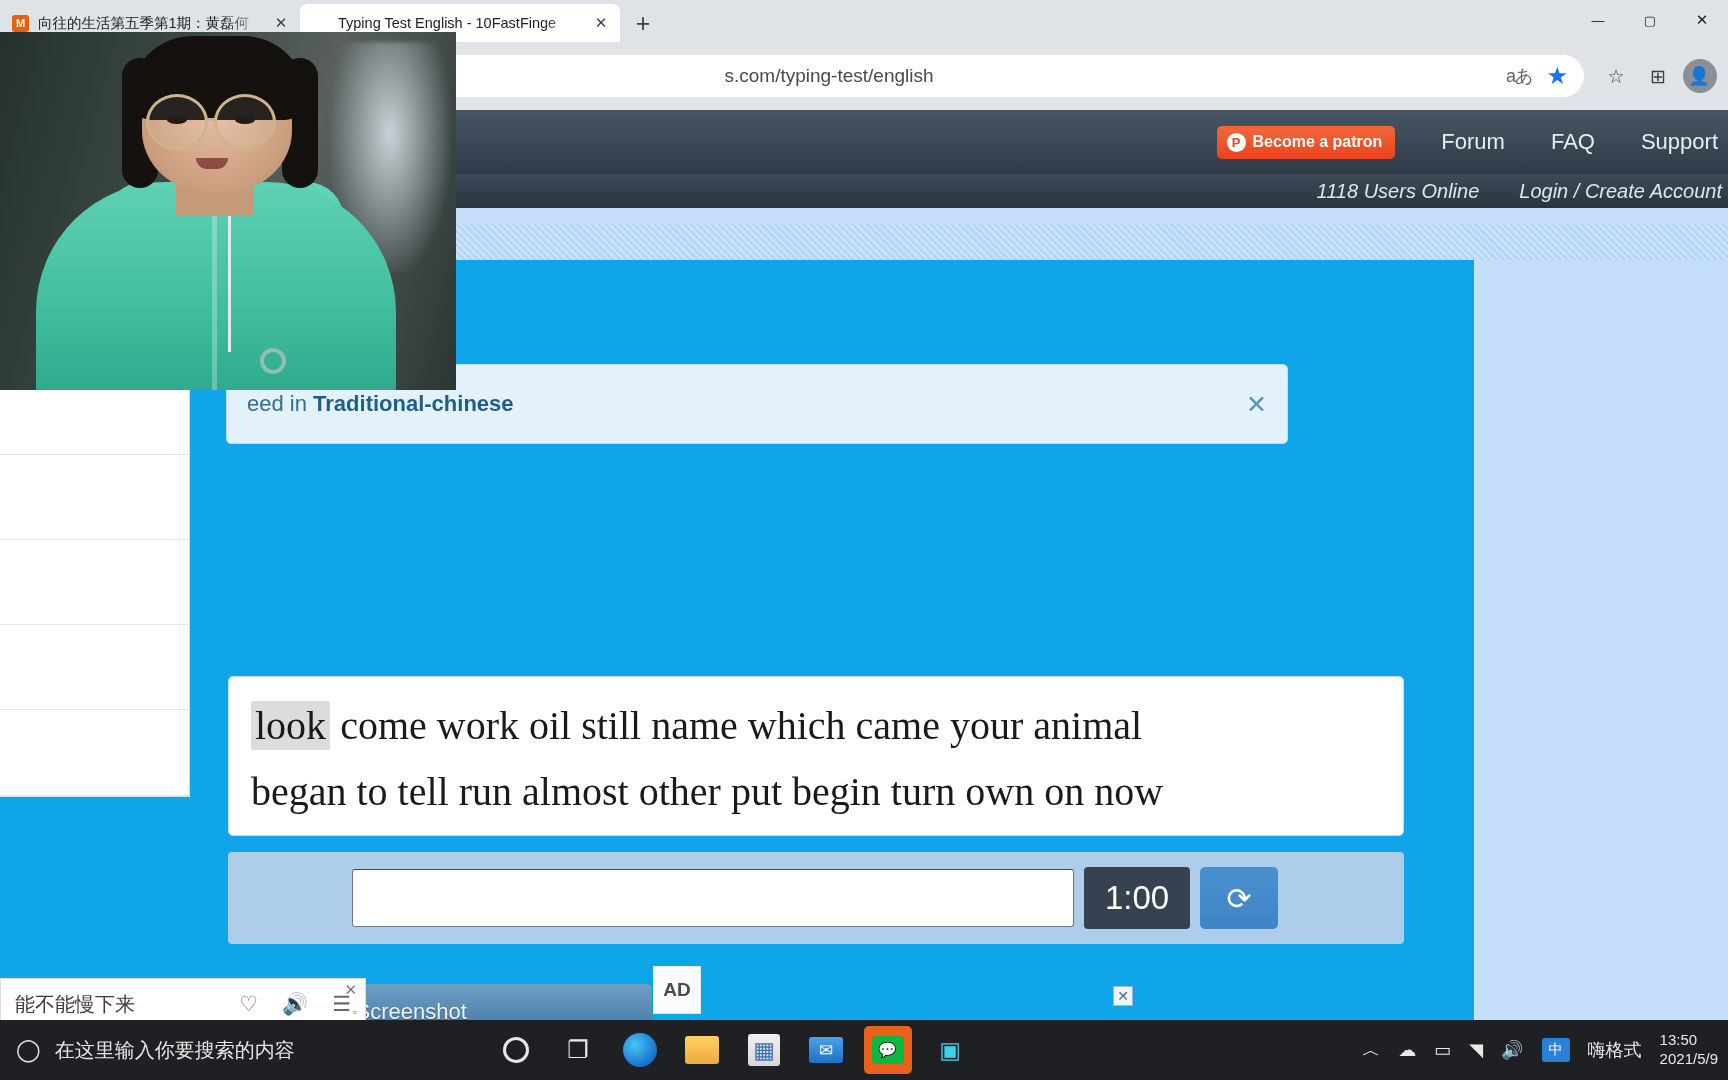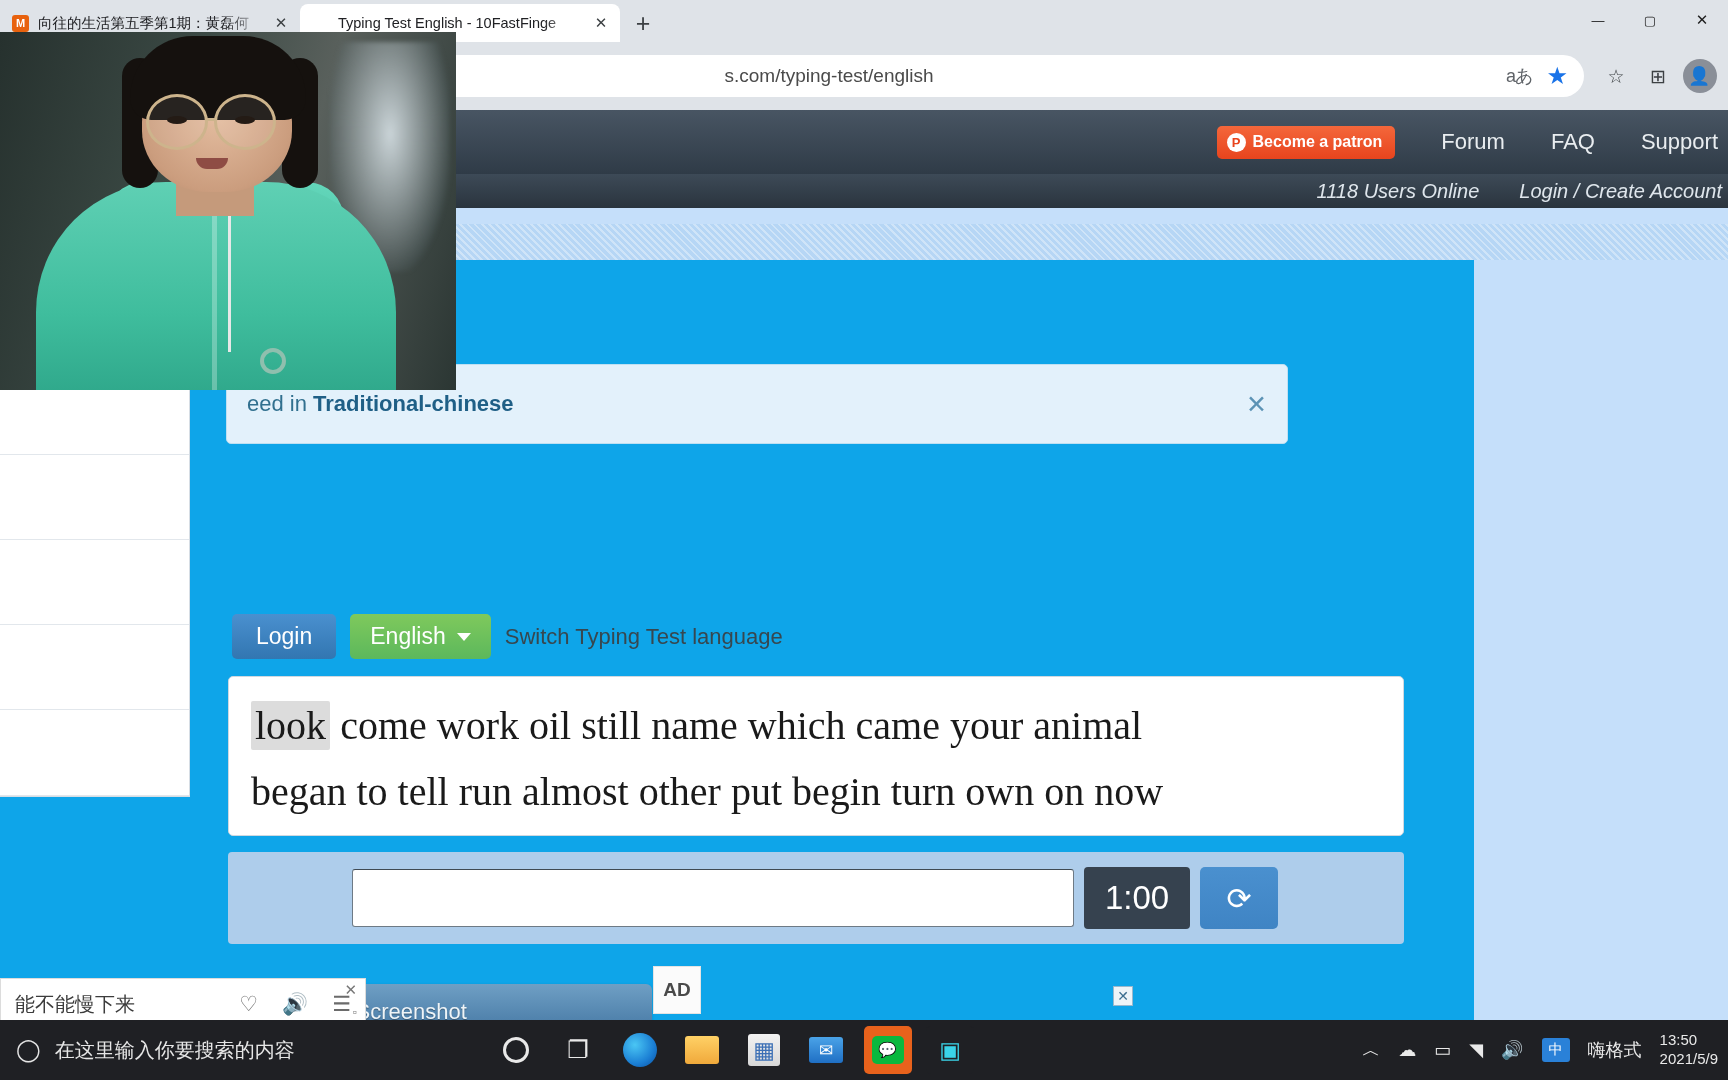--- a/index.html
+++ b/index.html
@@ -452,28 +452,20 @@
           <div class="side-title">Practice</div>
           <div class="side-sub">ice your own Text</div>
         </div>
       </div>
 
       <div class="banner">
         <span class="banner-text"><span>eed in </span><b>Traditional-chinese</b></span>
         <span class="banner-close">✕</span>
       </div>
 
-      <div class="controls-row">
-        <div class="btn-login">Login</div>
-        <div class="btn-lang">
-          <span>English</span>
-          <span class="caret"></span>
-        </div>
-        <span class="switch-label">Switch Typing Test language</span>
-      </div>
 
       <div class="wordbox">
         <span class="cur">look</span>
         <span>come work oil still name which came your animal</span>
         <div>began to tell run almost other put begin turn own on now</div>
       </div>
 
       <div class="inputrow">
         <input class="typing-input" type="text" value="" style="">
         <div class="timer-box">1:00</div>

